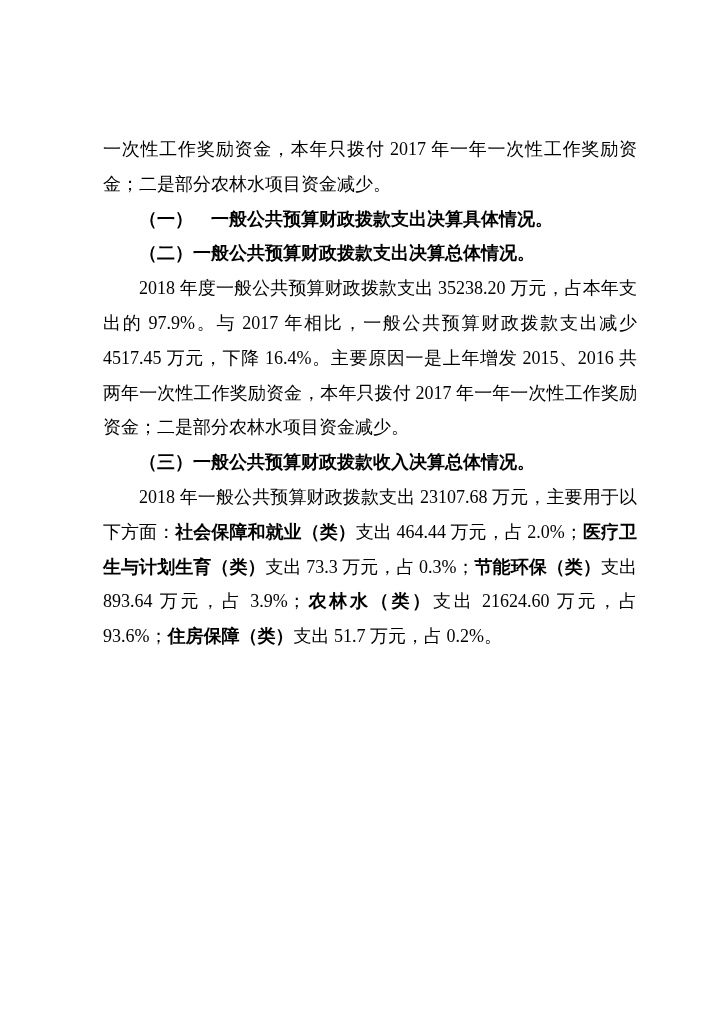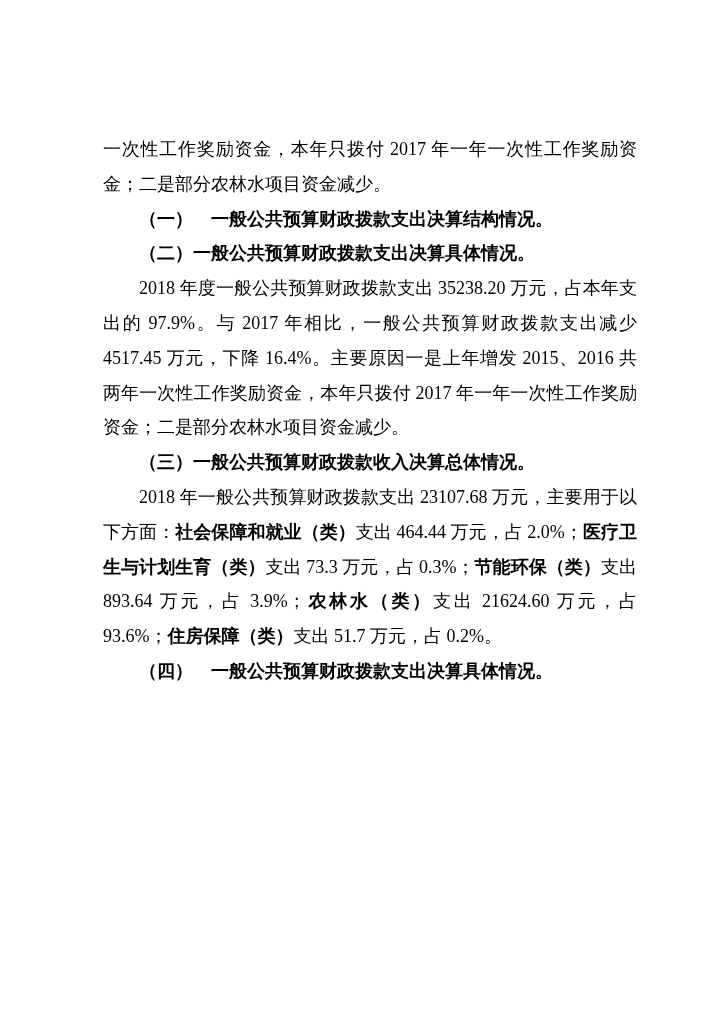--- a/index.html
+++ b/index.html
@@ -47,28 +47,27 @@
   }
 </style>
 </head>
 <body>
 
 <div class="page">
   <div class="content">
     <p class="body-text no-indent">一次性工作奖励资金，本年只拨付 2017 年一年一次性工作奖励资金；二是部分农林水项目资金减少。</p>
 
 
-    <p class="heading-sub">（一）　一般公共预算财政拨款支出决算结构情况。</p>
+    <p class="heading-sub">（一）　一般公共预算财政拨款支出决算具体情况。</p>
 
 
-    <p class="heading-sub">（二）一般公共预算财政拨款支出决算具体情况。</p>
+    <p class="heading-sub">（二）一般公共预算财政拨款支出决算总体情况。</p>
 
     <p class="body-text">2018 年度一般公共预算财政拨款支出 35238.20 万元，占本年支出的 97.9%。与 2017 年相比，一般公共预算财政拨款支出减少 4517.45 万元，下降 16.4%。主要原因一是上年增发 2015、2016 共两年一次性工作奖励资金，本年只拨付 2017 年一年一次性工作奖励资金；二是部分农林水项目资金减少。</p>
 
     <p class="heading-sub">（三）一般公共预算财政拨款收入决算总体情况。</p>
 
     <p class="body-text"><span>2018 年一般公共预算财政拨款支出 23107.68 万元，主要用于以下方面：</span><span class="bold">社会保障和就业（类）</span><span>支出 464.44 万元，占 2.0%；</span><span class="bold">医疗卫生与计划生育（类）</span><span>支出 73.3 万元，占 0.3%；</span><span class="bold">节能环保（类）</span><span>支出 893.64 万元，占 3.9%；</span><span class="bold">农林水（类）</span><span>支出 21624.60 万元，占 93.6%；</span><span class="bold">住房保障（类）</span><span>支出 51.7 万元，占 0.2%。</span></p>
 
-    <p class="heading-sub">（四）　一般公共预算财政拨款支出决算具体情况。</p>
   </div>
 
   <div class="page-number">-14-</div>
 </div>
 
 </body></html>

